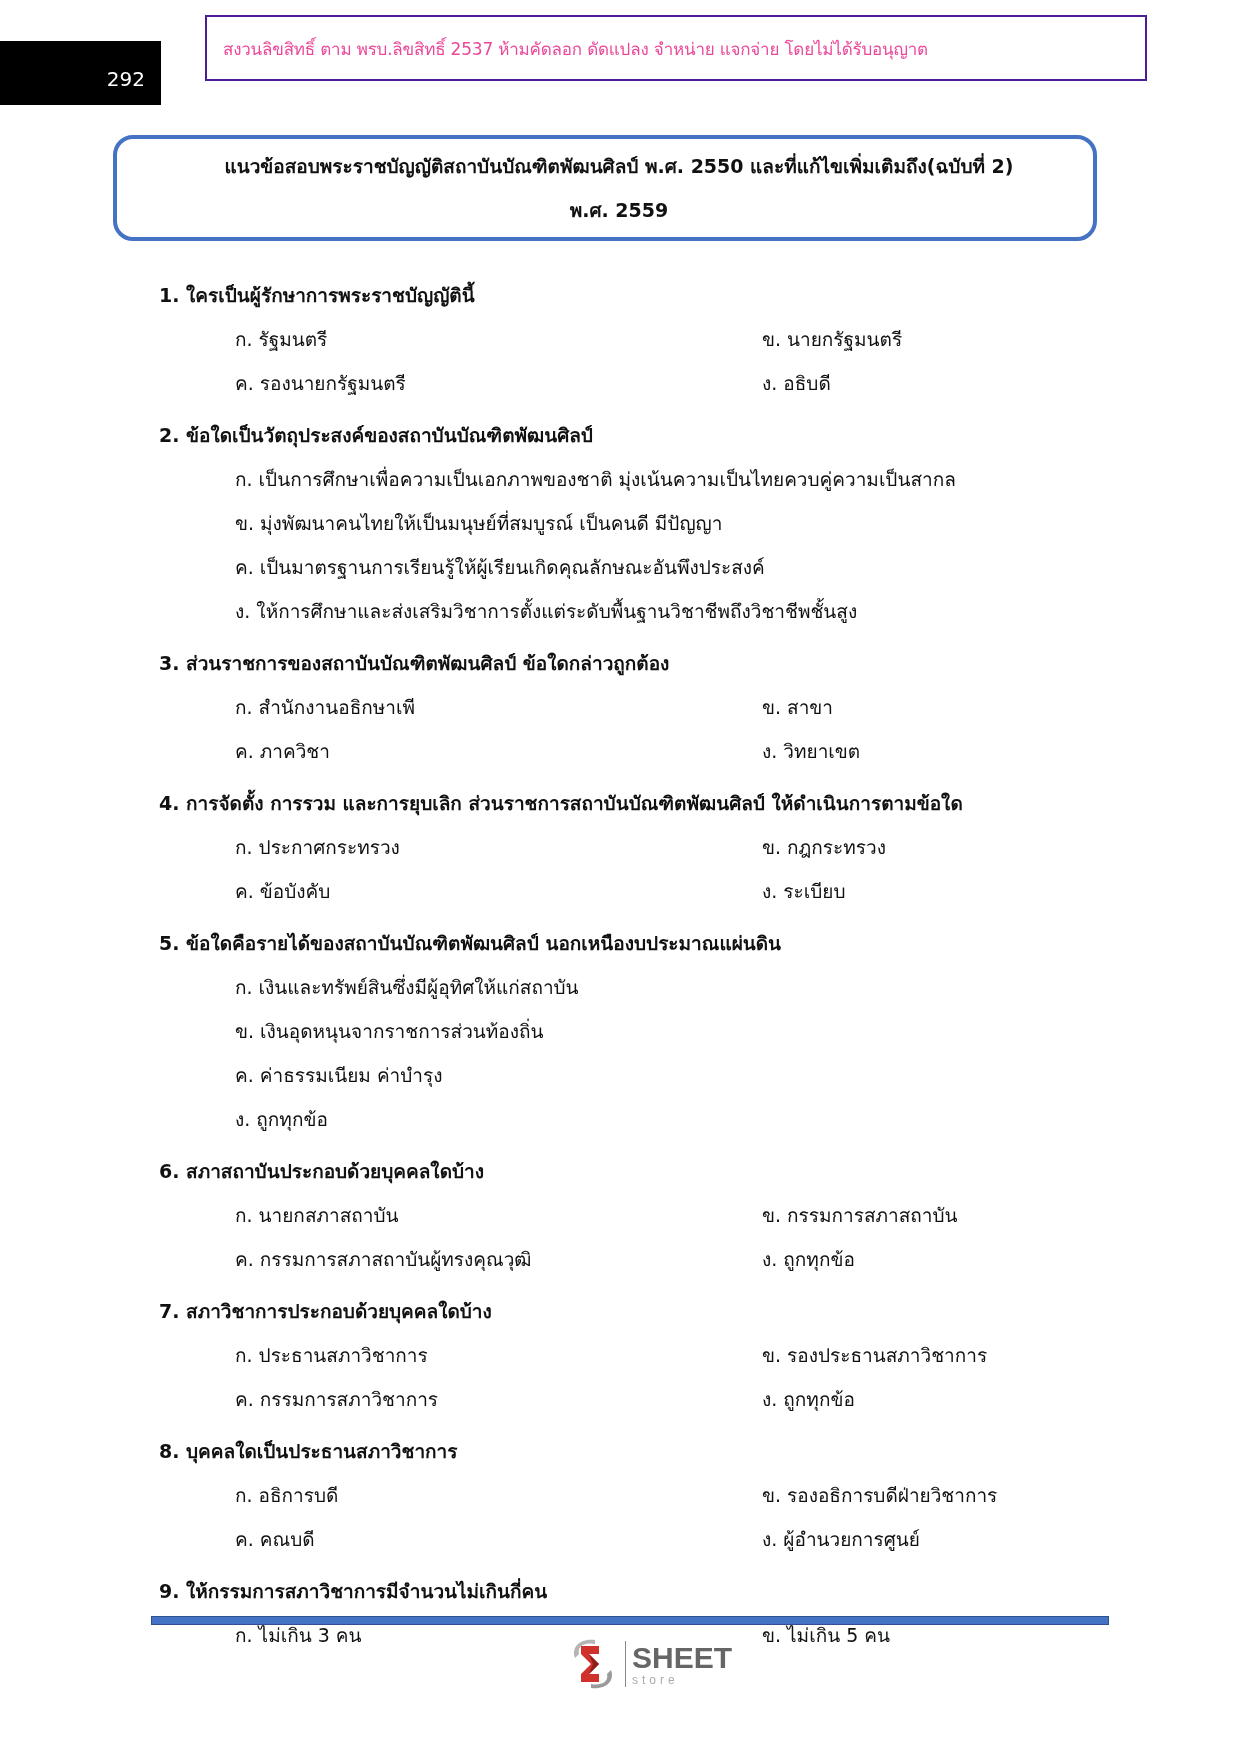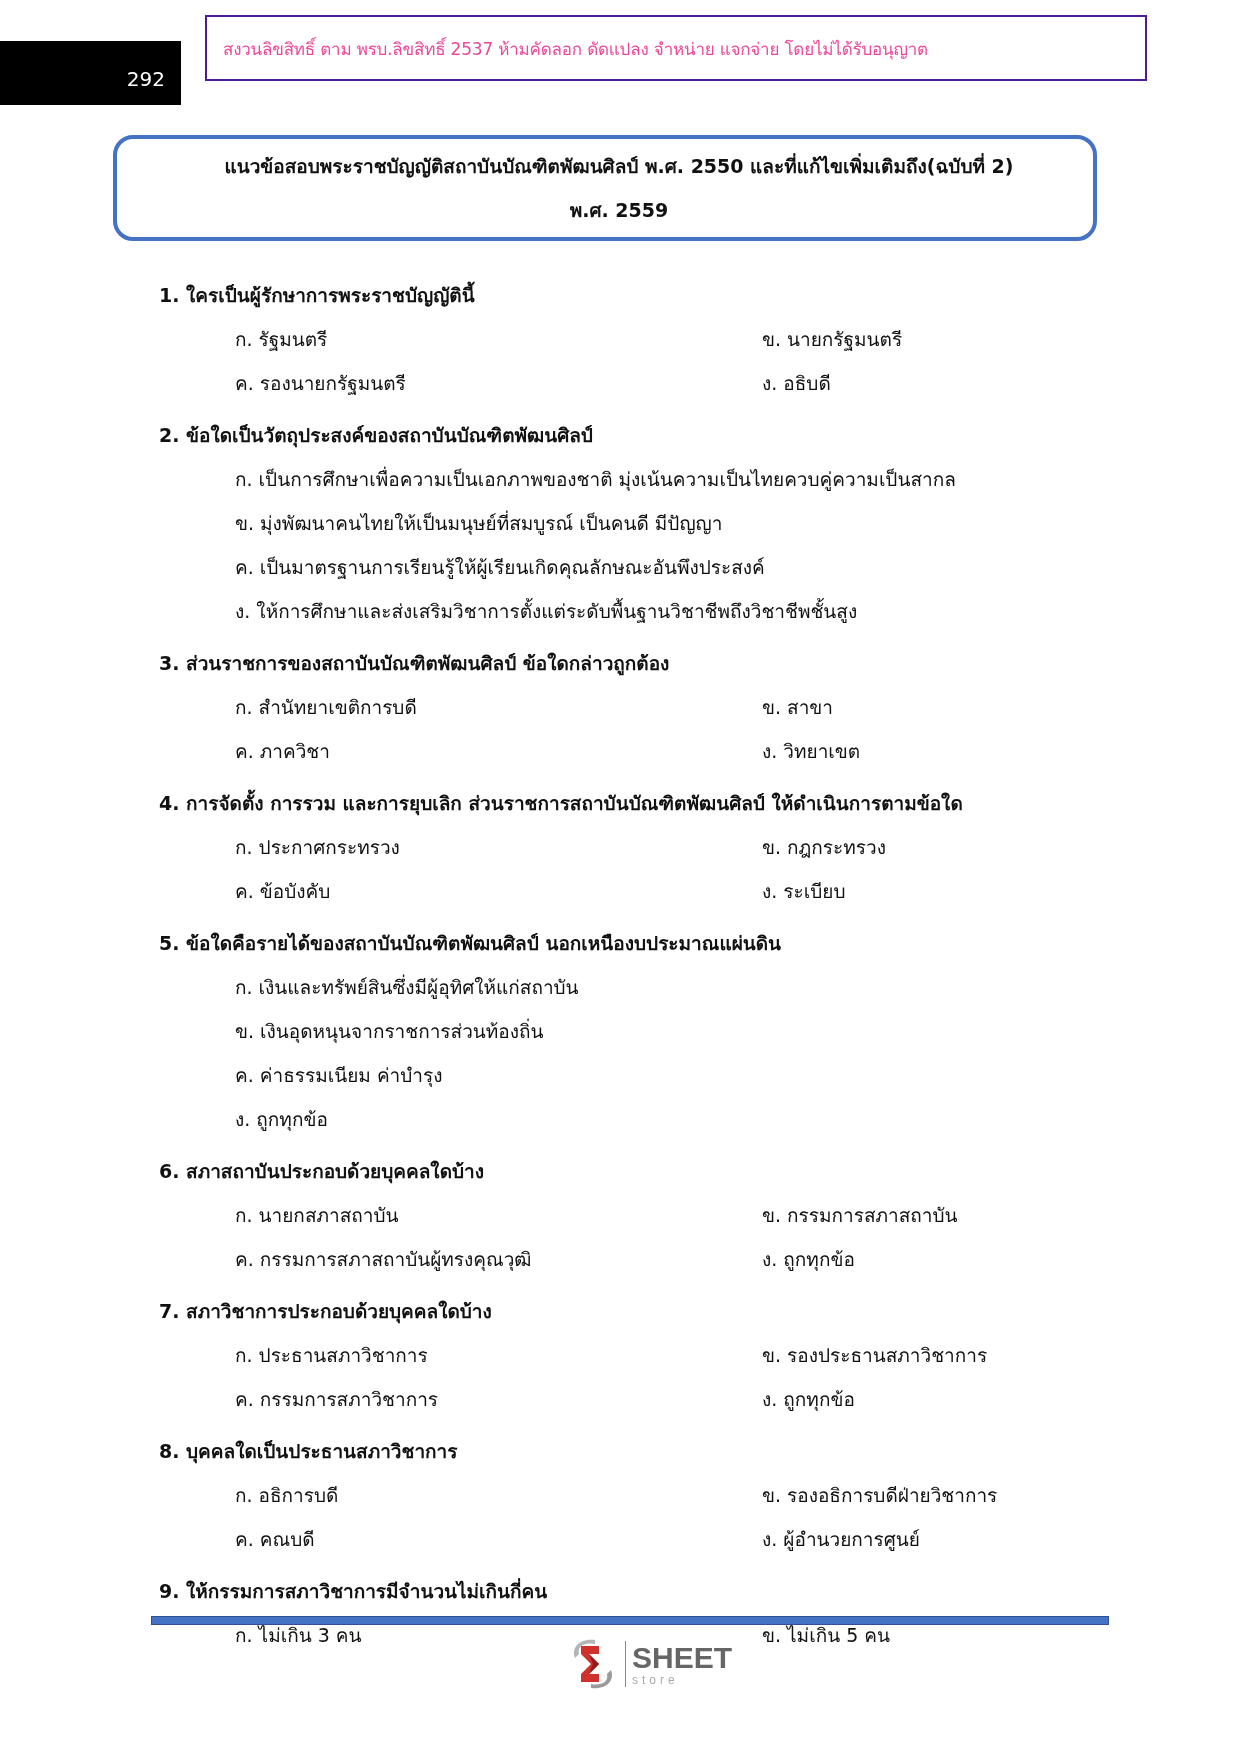--- a/index.html
+++ b/index.html
@@ -12,21 +12,21 @@
     height: 1755px;
     position: relative;
     overflow: hidden;
     font-family: "DejaVu Sans", "Liberation Sans", sans-serif;
     color: #111111;
   }
   .page-number-block {
     position: absolute;
     left: 0;
     top: 41px;
-    width: 181px;
+    width: 161px;
     height: 64px;
     background: #000000;
     color: #ffffff;
     font-size: 20px;
     box-sizing: border-box;
     padding-right: 16px;
     display: flex;
     align-items: flex-end;
     justify-content: flex-end;
     padding-bottom: 14px;
@@ -177,21 +177,21 @@
       <div class="opt">ก. เป็นการศึกษาเพื่อความเป็นเอกภาพของชาติ มุ่งเน้นความเป็นไทยควบคู่ความเป็นสากล</div>
       <div class="opt">ข. มุ่งพัฒนาคนไทยให้เป็นมนุษย์ที่สมบูรณ์ เป็นคนดี มีปัญญา</div>
       <div class="opt">ค. เป็นมาตรฐานการเรียนรู้ให้ผู้เรียนเกิดคุณลักษณะอันพึงประสงค์</div>
       <div class="opt">ง. ให้การศึกษาและส่งเสริมวิชาการตั้งแต่ระดับพื้นฐานวิชาชีพถึงวิชาชีพชั้นสูง</div>
     </div>
   </div>
 
   <div class="question">
     <div class="q-title">3. ส่วนราชการของสถาบันบัณฑิตพัฒนศิลป์ ข้อใดกล่าวถูกต้อง</div>
     <div class="opts-grid">
-      <div class="opt">ก. สำนัทยาเขติการบดี</div>
+      <div class="opt">ก. สำนักงานอธิกษาเพี</div>
       <div class="opt">ข. สาขา</div>
       <div class="opt">ค. ภาควิชา</div>
       <div class="opt">ง. วิทยาเขต</div>
     </div>
   </div>
 
   <div class="question">
     <div class="q-title">4. การจัดตั้ง การรวม และการยุบเลิก ส่วนราชการสถาบันบัณฑิตพัฒนศิลป์ ให้ดำเนินการตามข้อใด</div>
     <div class="opts-grid">
       <div class="opt">ก. ประกาศกระทรวง</div>

